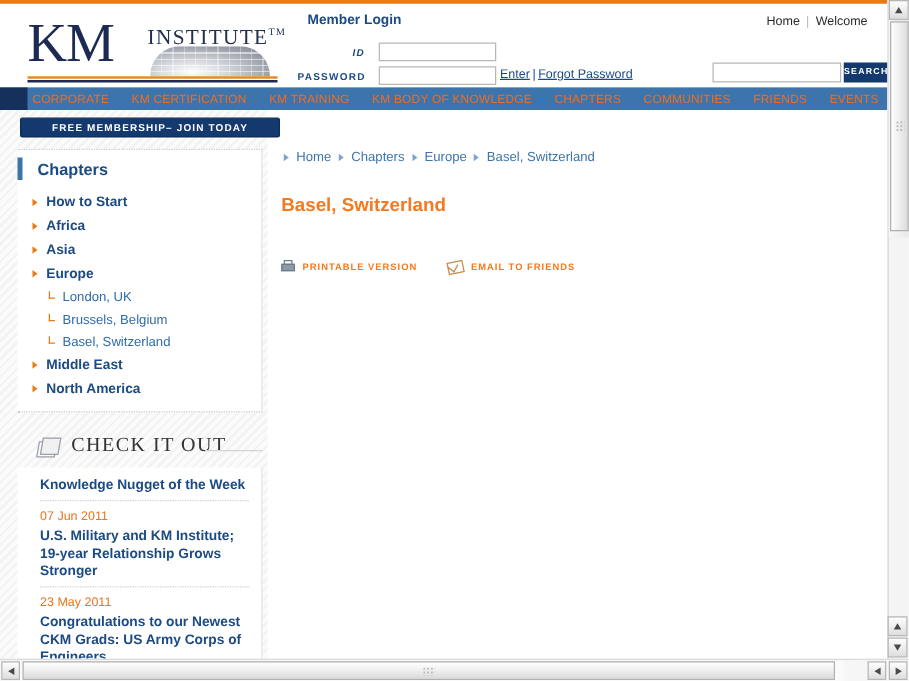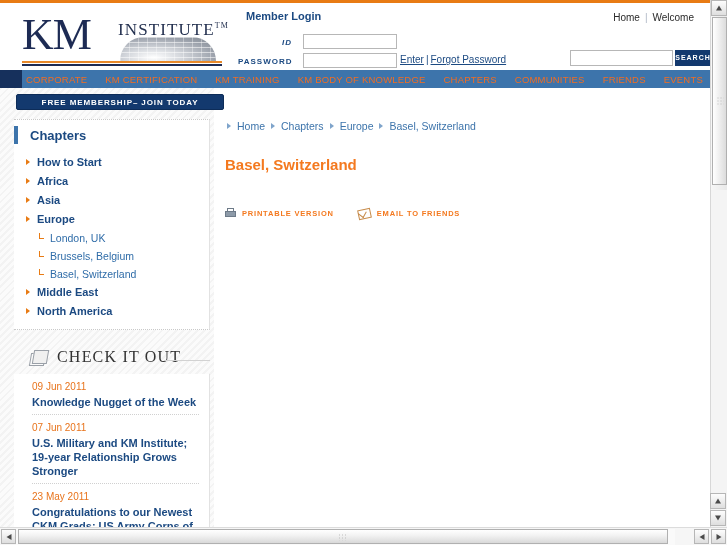--- a/index.html
+++ b/index.html
@@ -566,21 +566,20 @@
         <div class="cio-head">
           <div class="cio-icon">
             <span class="page2"></span>
               <span class="page"></span>
           </div>
           <div class="cio-title">CHECK IT OUT</div>
           <div class="cio-rule"></div>
         </div>
         <div class="cio-body">
           <div class="cio-entry">
-            <div class="cio-date">09 Jun 2011</div>
             <div class="cio-text">Knowledge Nugget of the Week</div>
           </div>
           <div class="cio-sep"></div>
           <div class="cio-entry">
             <div class="cio-date">07 Jun 2011</div>
             <div class="cio-text">U.S. Military and KM Institute; 19-year Relationship Grows Stronger</div>
           </div>
           <div class="cio-sep"></div>
           <div class="cio-entry">
             <div class="cio-date">23 May 2011</div>

